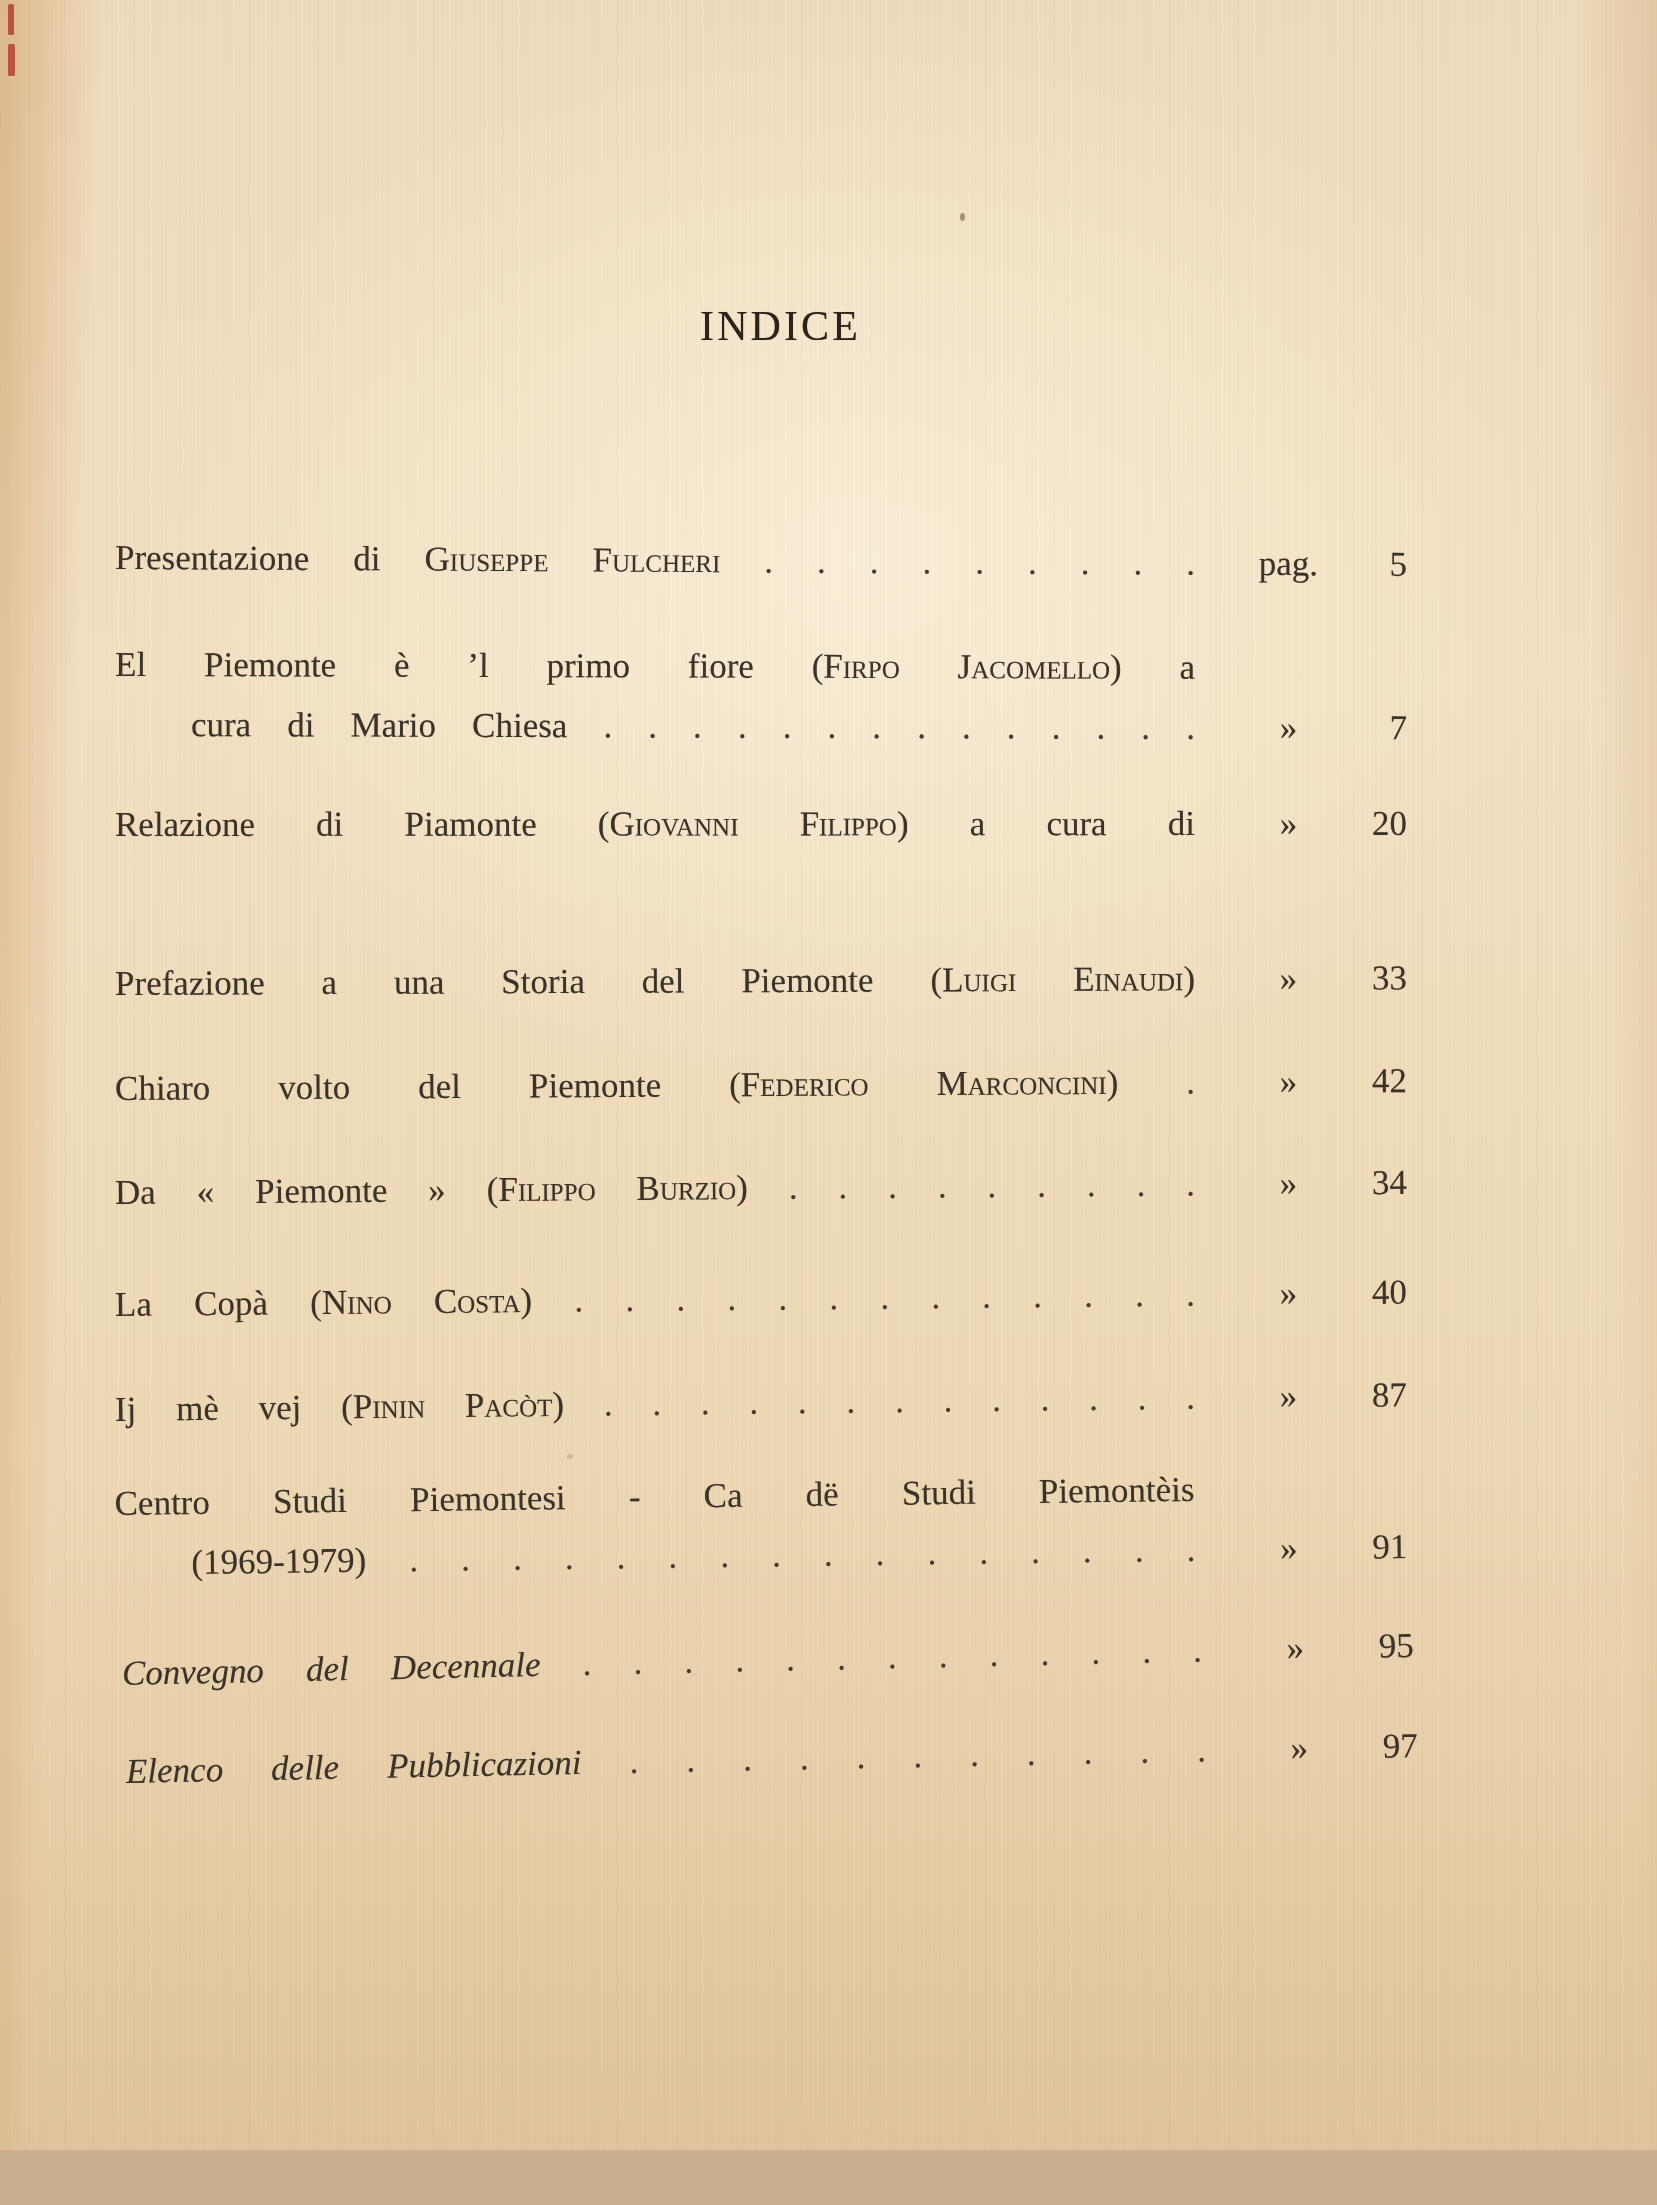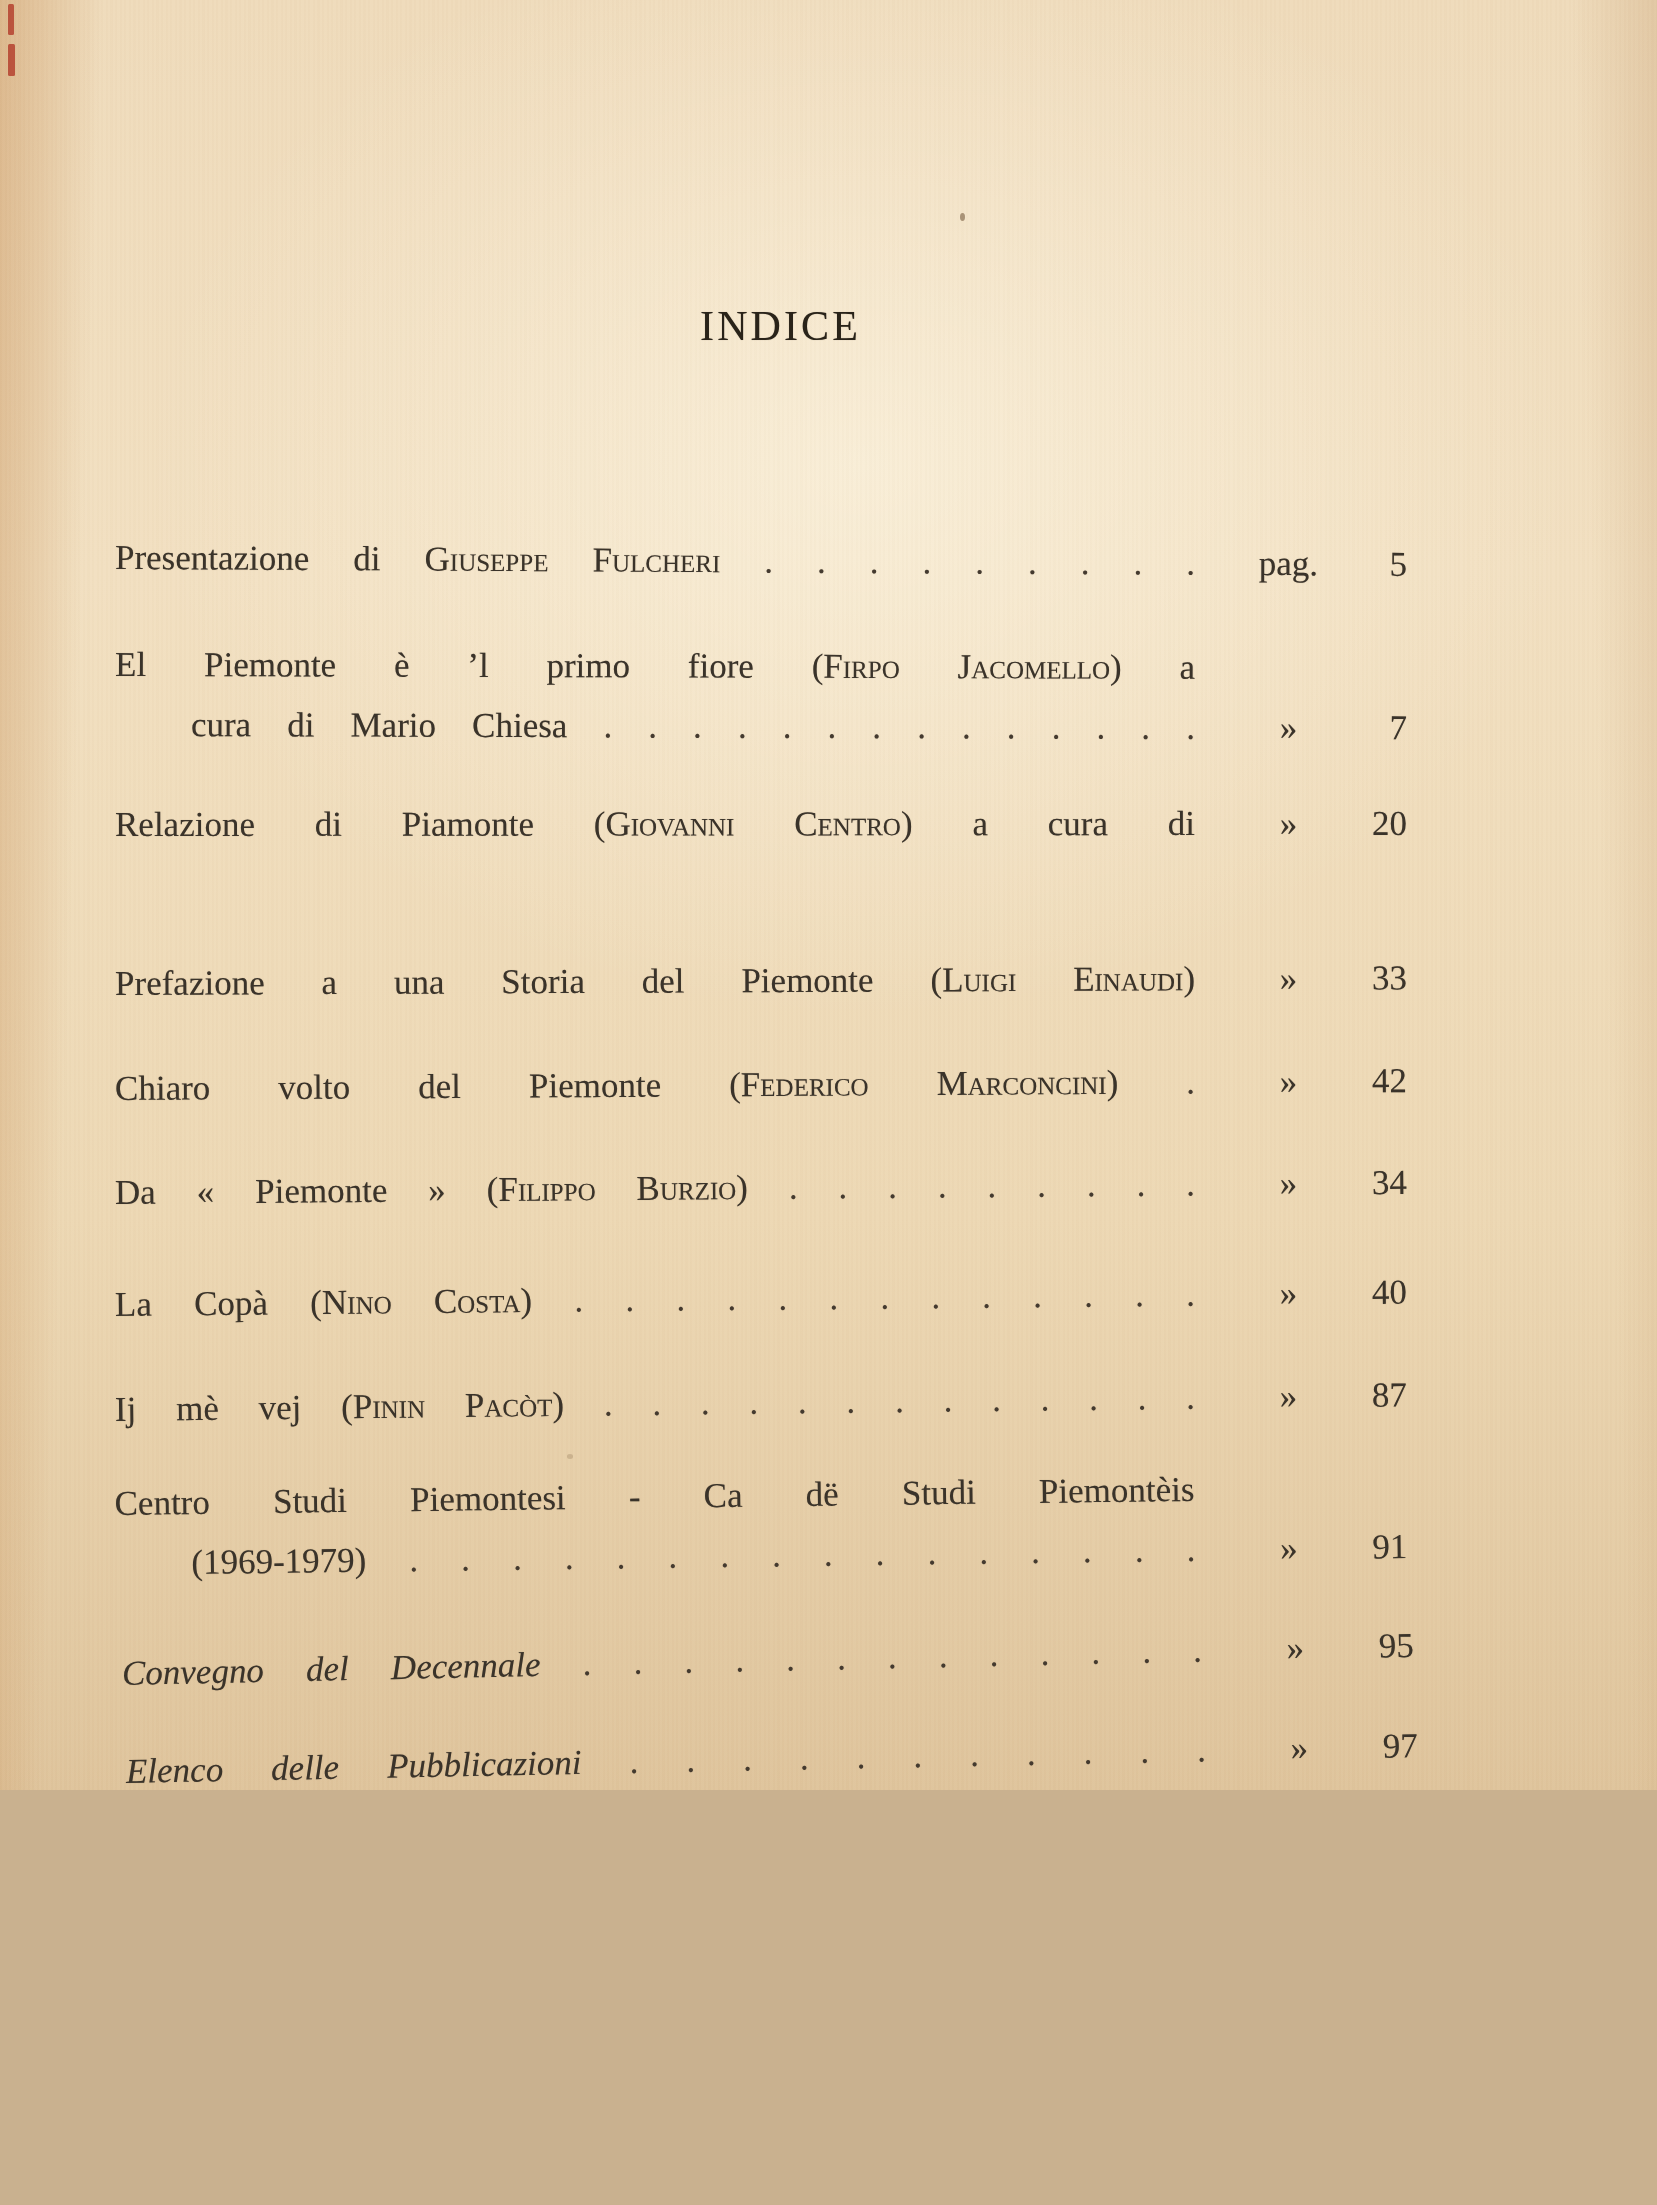--- a/index.html
+++ b/index.html
@@ -1,18 +1,18 @@
 <!DOCTYPE html>
 <html style="font-size:12.2px"><head>
 <meta charset="utf-8">
 <style>
   html,body{margin:0;padding:0;background:#c9b18f;}
   .page{
     position:relative;
-    width:1657px;height:1790px;
+    width:1657px;height:2150px;
     overflow:hidden;
     font-family:"Liberation Serif","DejaVu Serif",serif;
     color:#3a332a;
     background-color:#eed9b8;
     background-image:
       repeating-linear-gradient(90deg, rgba(120,80,40,0.015) 0 2.3px, rgba(255,255,255,0.015) 2.3px 4.6px),
       linear-gradient(92deg, rgba(190,130,70,0.40) 0%, rgba(190,130,70,0.0) 6%),
       linear-gradient(268deg, rgba(180,132,84,0.22) 0%, rgba(180,132,84,0.0) 5%),
       radial-gradient(ellipse 994px 765px at 52% 26%, rgba(255,250,234,0.55), rgba(255,250,234,0) 72%),
       linear-gradient(180deg, #efdbbb 0%, #f2e0c1 32%, #edd8b4 68%, #dfc49c 100%);
@@ -73,21 +73,21 @@
   </div>
 
   <div class="entry" style="top:635px; transform:rotate(0.15deg);">
     <div class="line"><span>El Piemonte è ’l primo fiore (</span><span class="sc">Firpo Jacomello</span><span>) a</span></div>
     <div class="line cont"><span>cura di Mario Chiesa</span><span class="dots"> . . . . . . . . . . . . . .</span></div>
     <span class="ref">»</span>
     <span class="num">7</span>
   </div>
 
   <div class="entry" style="top:795px; transform:rotate(-0.05deg);">
-    <div class="line"><span>Relazione di Piamonte (</span><span class="sc">Giovanni Centro</span><span>) a cura di</span></div>
+    <div class="line"><span>Relazione di Piamonte (</span><span class="sc">Giovanni Filippo</span><span>) a cura di</span></div>
     <span class="ref">»</span>
     <span class="num">20</span>
   </div>
 
   <div class="entry" style="top:954px; transform:rotate(-0.25deg);">
     <div class="line"><span>Prefazione a una Storia del Piemonte (</span><span class="sc">Luigi Einaudi</span><span>)</span><span class="dots"></span></div>
     <span class="ref">»</span>
     <span class="num">33</span>
   </div>
 

